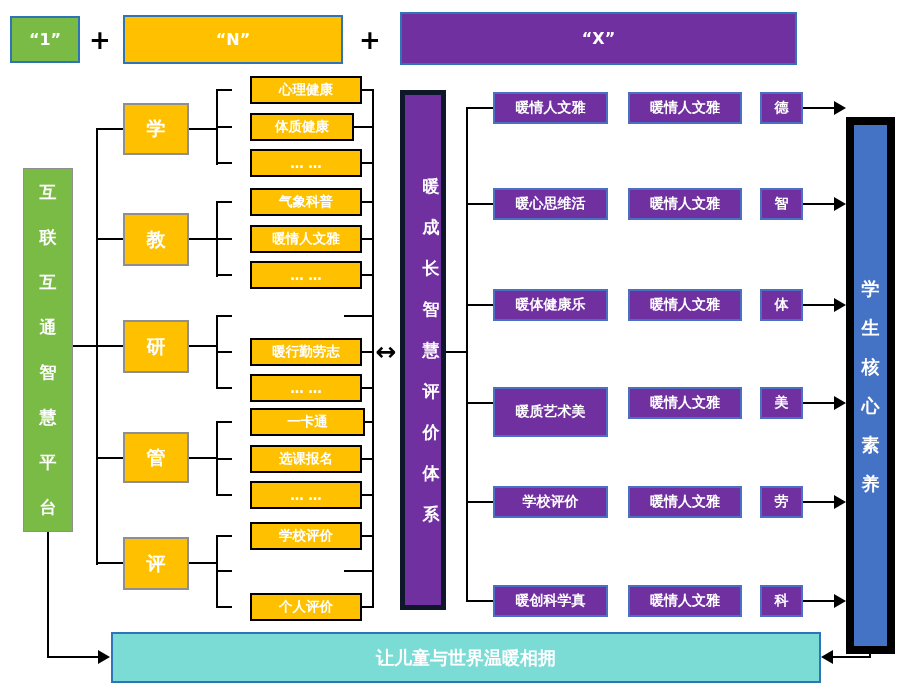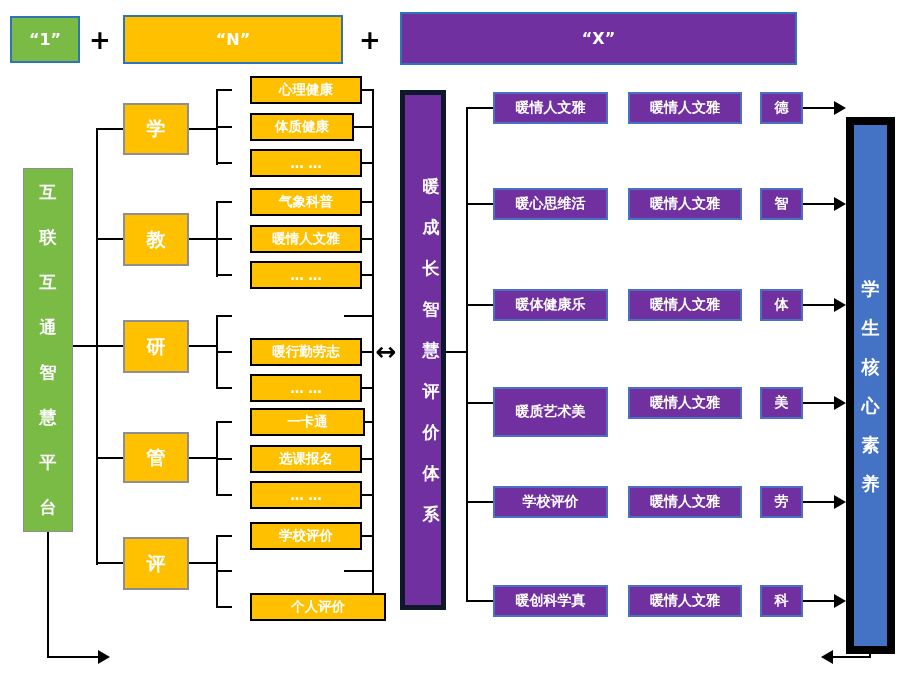--- a/index.html
+++ b/index.html
@@ -130,21 +130,21 @@
   <div class="box sub" style="left:232px;top:149px;width:112px;height:28px">… …</div>
   <div class="box sub" style="left:232px;top:188px;width:112px;height:28px">气象科普</div>
   <div class="box sub" style="left:232px;top:225px;width:112px;height:28px">暖情人文雅</div>
   <div class="box sub" style="left:232px;top:261px;width:112px;height:28px">… …</div>
   <div class="box sub" style="left:232px;top:338px;width:112px;height:28px">暖行勤劳志</div>
   <div class="box sub" style="left:232px;top:374px;width:112px;height:28px">… …</div>
   <div class="box sub" style="left:232px;top:408px;width:115px;height:28px">一卡通</div>
   <div class="box sub" style="left:232px;top:445px;width:112px;height:28px">选课报名</div>
   <div class="box sub" style="left:232px;top:481px;width:112px;height:28px">… …</div>
   <div class="box sub" style="left:232px;top:522px;width:112px;height:28px">学校评价</div>
-  <div class="box sub" style="left:232px;top:593px;width:136px;height:28px">个人评价</div>
+  <div class="box sub" style="left:232px;top:593px;width:112px;height:28px">个人评价</div>
 
   <div class="xarrow" style="left:371px;top:339px;width:30px;height:26px">↔</div>
 
   <div class="box vpurple" style="left:400px;top:90px;width:46px;height:520px">
     <span class="vtext" style="font-size:17px;line-height:41px">暖成长智慧评价体系</span>
   </div>
 
   <div class="box prow" style="left:493px;top:92px;width:115px;height:32px">暖情人文雅</div>
   <div class="box prow" style="left:628px;top:92px;width:114px;height:32px">暖情人文雅</div>
   <div class="box prow" style="left:760px;top:92px;width:43px;height:32px">德</div>
@@ -166,13 +166,14 @@
   <div class="box prow" style="left:760px;top:486px;width:43px;height:32px">劳</div>
 
   <div class="box prow" style="left:493px;top:585px;width:115px;height:32px">暖创科学真</div>
   <div class="box prow" style="left:628px;top:585px;width:114px;height:32px">暖情人文雅</div>
   <div class="box prow" style="left:760px;top:585px;width:43px;height:32px">科</div>
 
   <div class="box vblue" style="left:846px;top:88px;width:49px;height:537px">
     <span class="vtext" style="font-size:18px;line-height:39px">学生核心素养</span>
   </div>
 
+  <div class="box teal" style="left:111px;top:632px;width:710px;height:51px">让儿童与世界温暖相拥</div>
 </div>
 
 </body></html>

